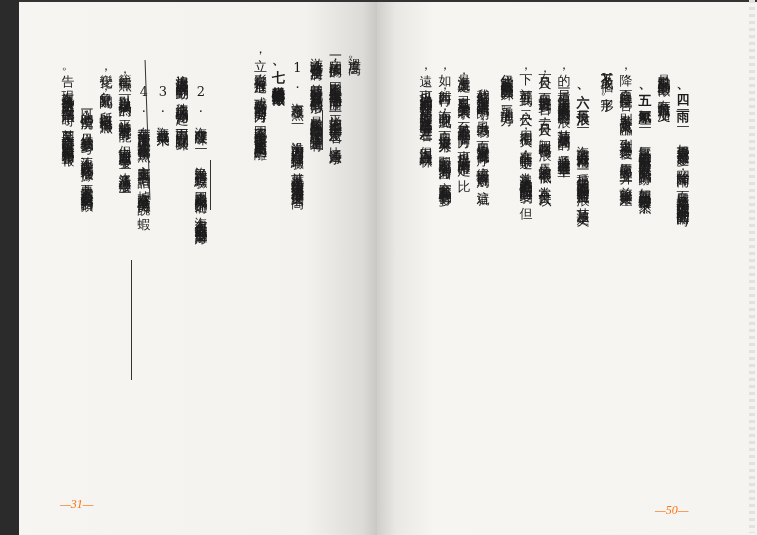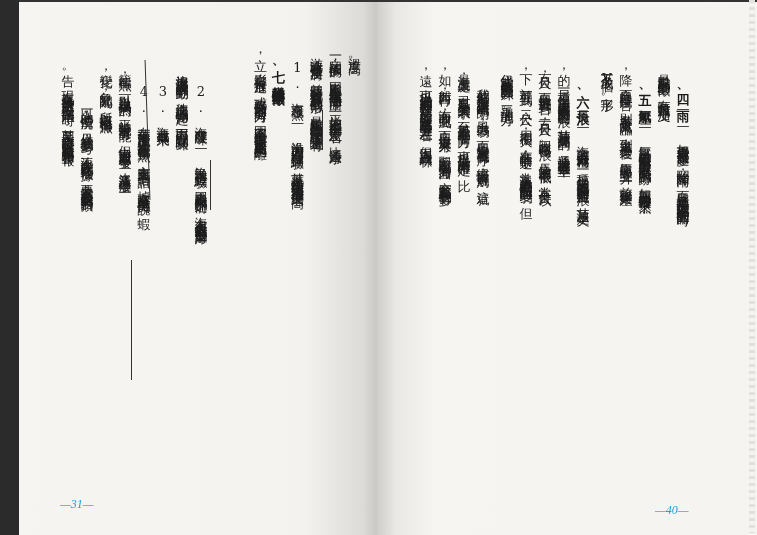--- a/index.html
+++ b/index.html
@@ -12,21 +12,21 @@
     background:linear-gradient(to right,#cfcecb 0%,#e9e8e5 5%,#f6f5f2 15%,#f5f4f1 100%);}
   .left-edge{position:absolute;left:0;top:0;width:19px;height:535px;background:#2b2b2b;}
   .topbar{position:absolute;left:0;top:0;width:757px;height:2px;background:#333;}
   .right-scuff{position:absolute;right:2px;top:0;width:6px;height:533px;
     background:repeating-linear-gradient(to bottom,#e2e1de 0 3px,#f4f3f0 3px 7px);}
 
   .col{position:absolute;writing-mode:vertical-rl;text-orientation:upright;
        font-size:13px;line-height:13.4px;letter-spacing:1.4px;white-space:nowrap;}
   .col.bold{font-weight:bold;}
   .b{font-weight:bold;}
-  .pagenum{position:absolute;font-style:italic;font-size:12px;color:#0ea5e9;
+  .pagenum{position:absolute;font-style:italic;font-size:12px;color:#f97316;
            font-family:"Liberation Serif","DejaVu Serif",serif;}
   .mark{position:absolute;border-left:1.5px solid #333;}
 </style>
 </head>
 <body>
 
 <div class="topbar"></div>
 <div class="left-edge"></div>
 
 <div class="page page-left">
@@ -65,13 +65,13 @@
 <div class="col" style="left:576px;top:84px;"><span class="b">六、長浪</span><span>——海上的浪可分爲兩種。一種是由當地的風激起的普通風浪，其波頂是尖</span></div>
 <div class="col" style="left:557px;top:64px;"><span>的，另一種是由海上遠處的暴風所激起的長浪，其波頂是渾圓的。普通浪的波長僅五十至一</span></div>
 <div class="col" style="left:538px;top:64px;"><span>百公尺，而長浪波長可到二百、三百公尺，因此叫做長浪。長浪的波峯很低，常在十公尺以</span></div>
 <div class="col" style="left:519px;top:64px;"><span>下，並可低到一、二公尺；周期很大，在進行的中途，常爲海水的渦動黏性所阻而變弱，但</span></div>
 <div class="col" style="left:500px;top:64px;"><span>仍能波及低氣壓範圍以外二、三千浬的地方。</span></div>
 <div class="col" style="left:476px;top:64px;"><span>　我們航行在海上如遇天氣晴朗，風力微弱，而長浪變來高低有序，緩慢而有規則，這就</span></div>
 <div class="col" style="left:457px;top:64px;"><span>是海上某處，已有風暴發生的表示。至於風暴在哪一個方向，也可從長浪的來向確定。比</span></div>
 <div class="col" style="left:438px;top:64px;"><span>如，船向西行，海面吹北風，而長浪從東方來，即示颱風在東方海面。究竟颱風距我們有多</span></div>
 <div class="col" style="left:419px;top:64px;"><span>遠，也可從浪的周期和行速推知（一般的長浪行速爲每時二十五浬左右）。但因海上島嶼林</span></div>
 
-<div class="pagenum" style="left:655px;top:503px;">—40—</div>
+<div class="pagenum" style="left:655px;top:503px;">—50—</div>
 
 </body></html>

